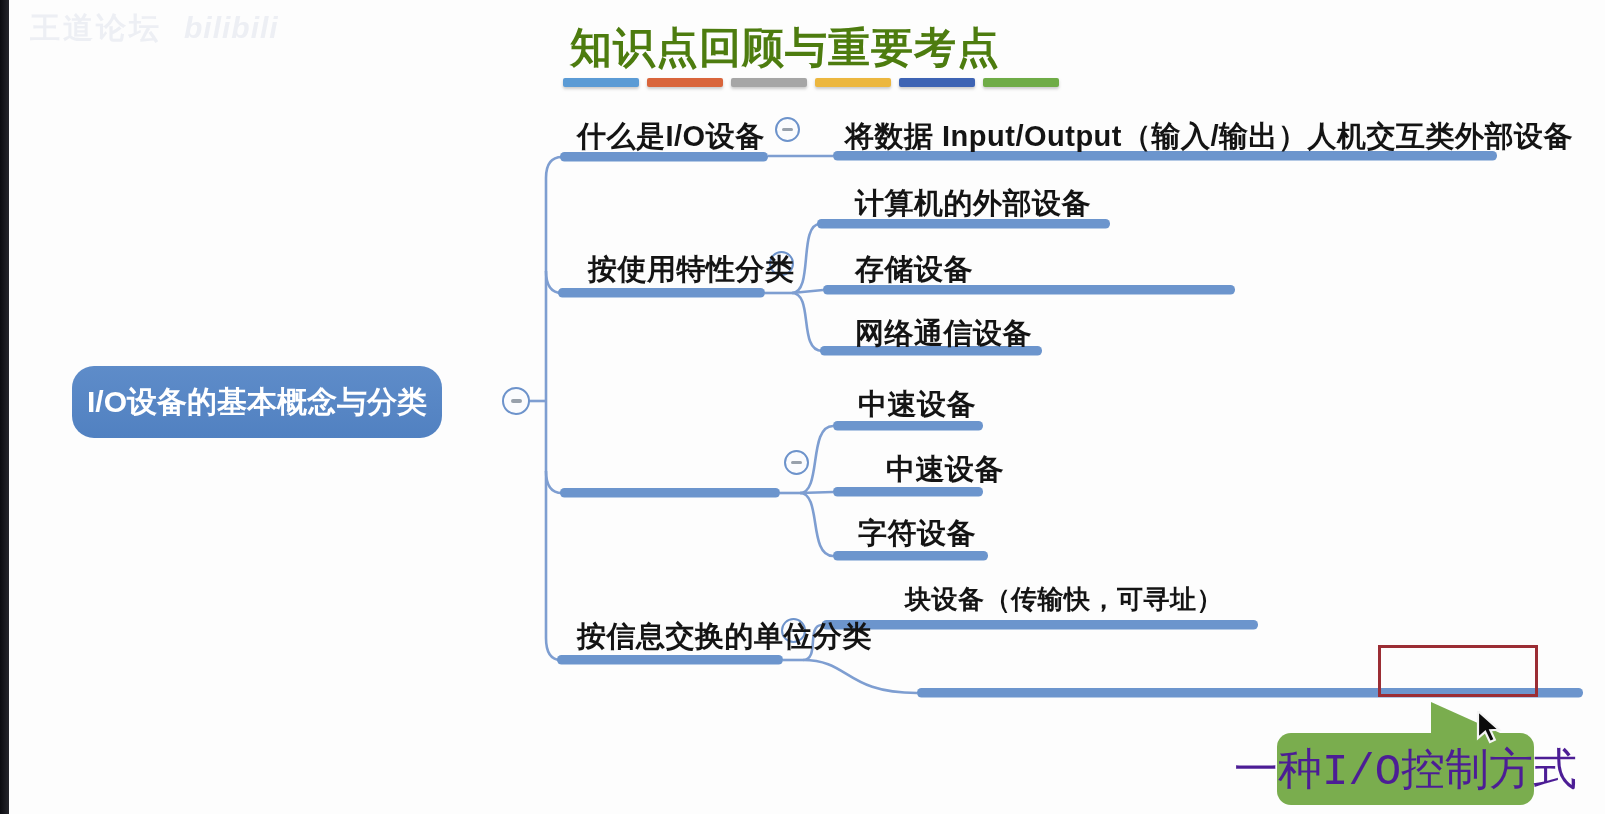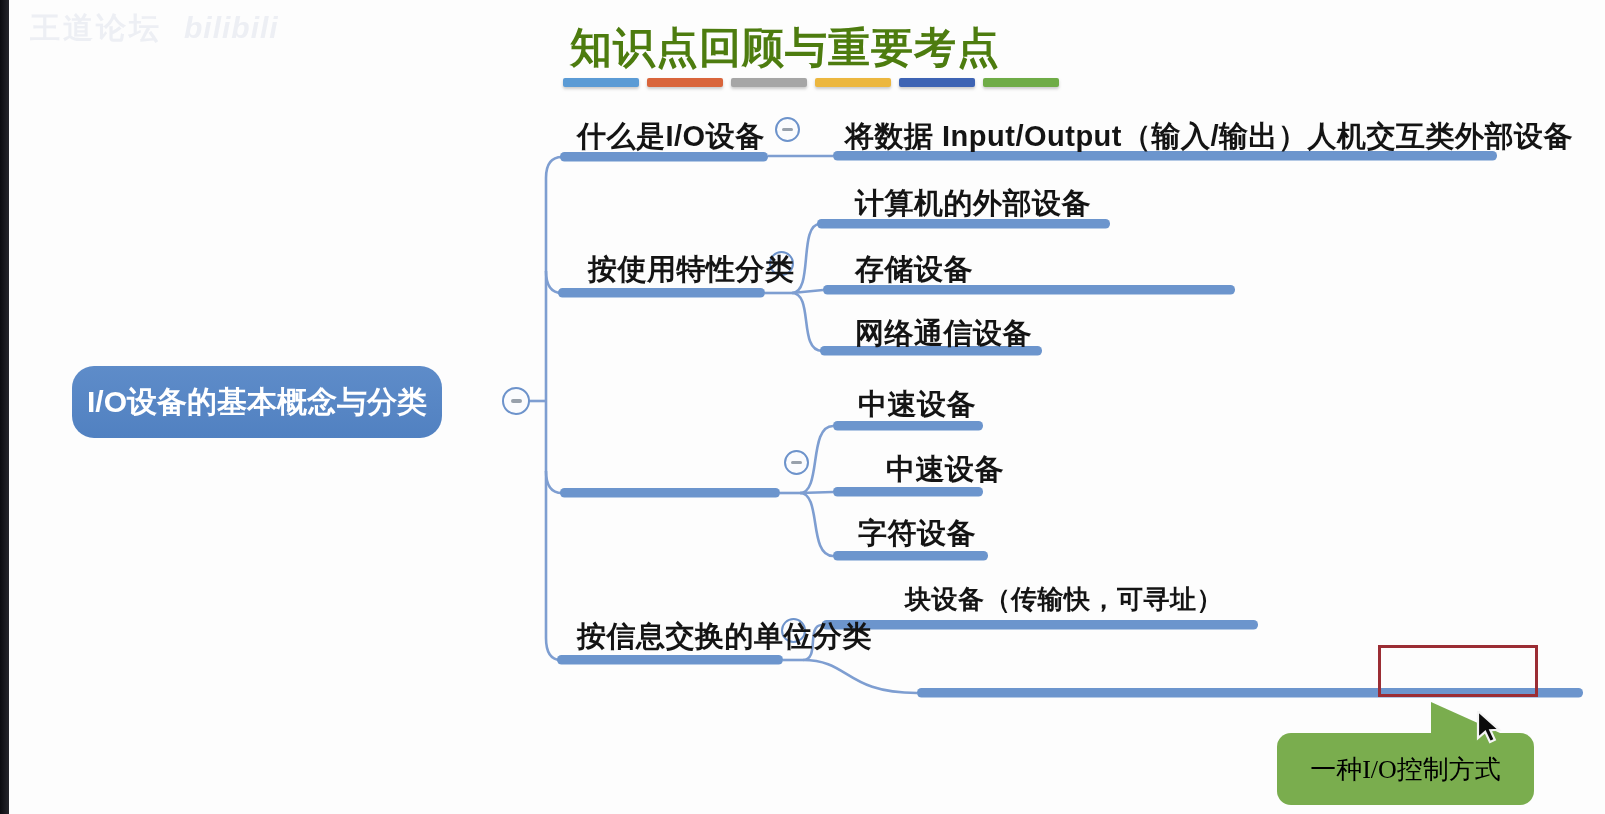--- a/index.html
+++ b/index.html
@@ -60,21 +60,21 @@
     position:absolute;left:1378px;top:645px;width:160px;height:52px;
     border:3px solid #9b2d34;box-sizing:border-box;background:transparent;
   }
   
   #callout{
     position:absolute;left:1277px;top:733px;width:257px;height:72px;
     background:#7aad4e;border-radius:14px;
     display:flex;align-items:center;justify-content:center;
   }
   #callout .callout-text{
-    font-family:Liberation Serif, serif;font-size:26px;color:#000000;
+    font-family:Liberation Mono, monospace;font-size:44px;color:#4c1d95;
     white-space:nowrap;
   }
   #cursor-svg{position:absolute;left:1476px;top:711px;z-index:10;}
 </style>
 </head>
 <body>
 
 <div id="stage">
 
   <div id="left-strip"></div>

